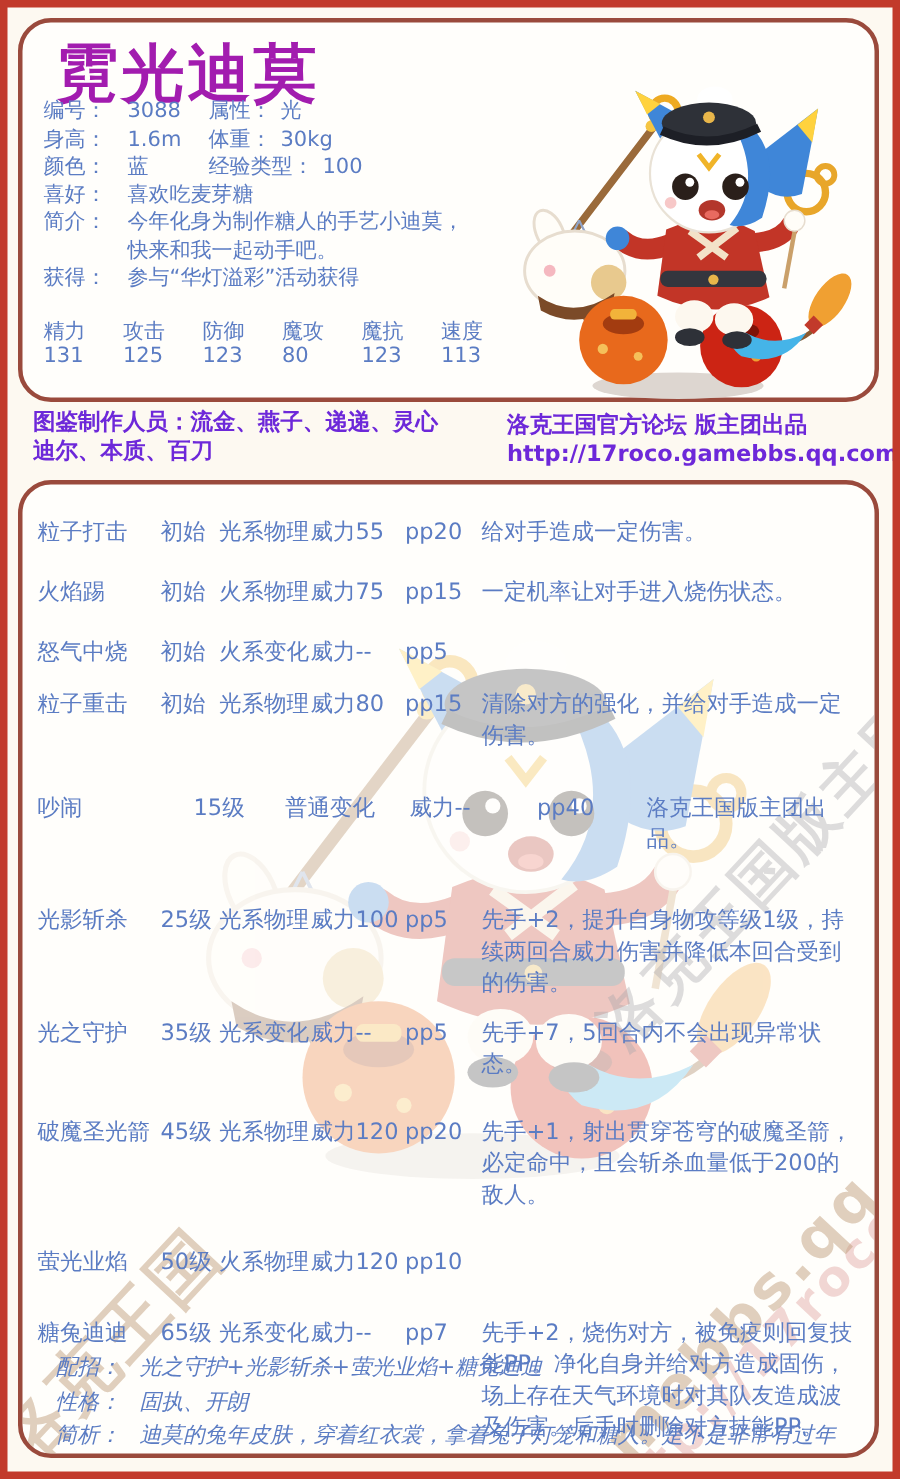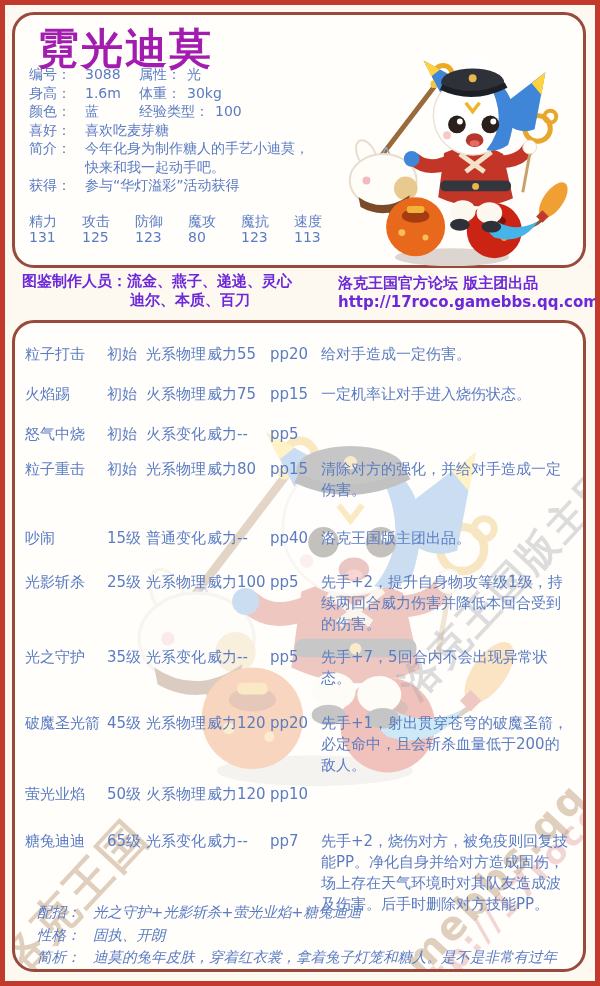--- a/index.html
+++ b/index.html
@@ -30,33 +30,33 @@
   .pre{white-space:pre-line;}
   .stats{position:absolute;left:14px;top:198px;display:grid;
     grid-template-columns:repeat(6,53px);font-size:14px;line-height:16px;row-gap:1px;}
   .stat{display:flex;flex-direction:column;}
   .art{position:absolute;right:6px;top:18px;width:250px;height:236px;}
 
   
   .credits{position:absolute;top:270px;left:12px;right:12px;height:48px;z-index:2;
     color:#6d28d9;font-weight:bold;font-size:15px;line-height:19px;}
   .credits-left{position:absolute;left:10px;top:2px;}
-  .credits-names2{margin-left:108px;}
+  .credits-names2{}
   .credits-right{position:absolute;left:326px;top:4px;}
   .credits-right .url{font-weight:bold;}
 
   
   .skills{position:relative;z-index:3;padding:21px 12px 0 10px;font-size:15px;line-height:21px;}
   .srow{display:grid;grid-template-columns:82px 39px 61px 63px 51px 1fr;margin-bottom:19px;}
   .srow:nth-child(3){margin-bottom:14px;}
   .srow:nth-child(4){margin-bottom:27px;}
-  .srow:nth-child(5){margin-bottom:23px;}
+  .srow:nth-child(5){margin-bottom:33px;gap:22px;}
   .srow:nth-child(6){margin-bottom:12px;}
   .srow:nth-child(7){margin-bottom:24px;}
-  .srow:nth-child(8){margin-bottom:8px;}
+  .srow:nth-child(8){margin-bottom:24px;}
   .srow:nth-child(9){margin-bottom:26px;}
   .srow:nth-child(10){margin-bottom:0;}
   .c-desc{padding-right:2px;}
 
   .build{position:absolute;z-index:3;left:22px;right:12px;top:578px;
     font-size:14.5px;line-height:22.5px;}
   .brow{display:flex;align-items:flex-start;font-style:italic;}
   .blab{flex:0 0 56px;}
 
   

